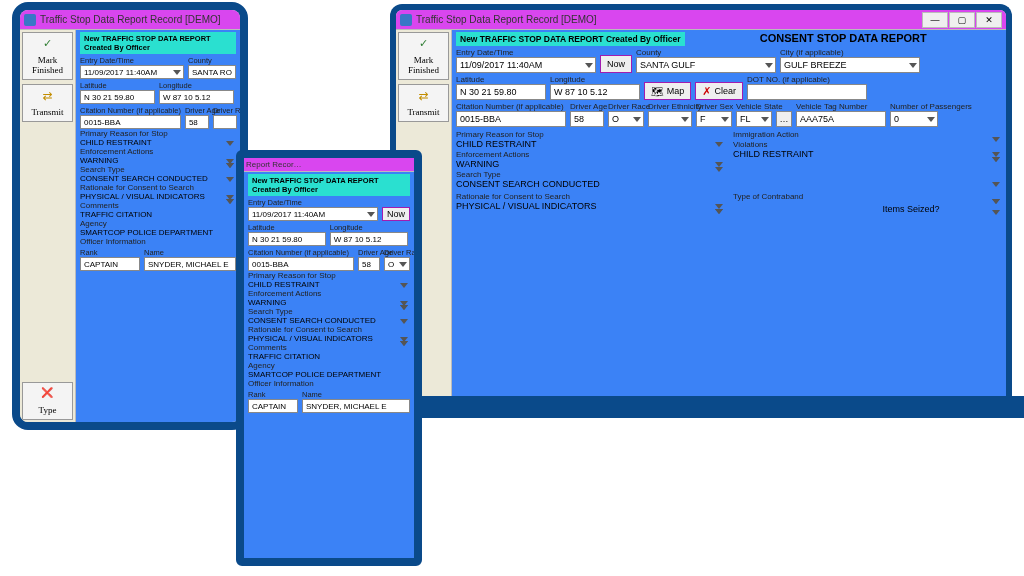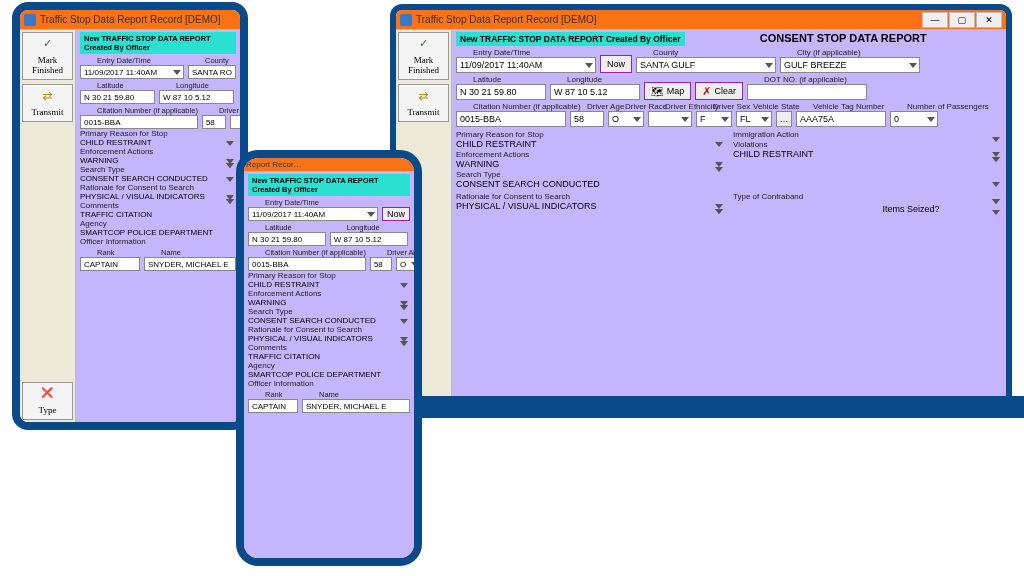--- a/index.html
+++ b/index.html
@@ -1,46 +1,46 @@
 <!DOCTYPE html>
 <html><head>
 <meta charset="utf-8">
 <style>
 * { box-sizing: border-box; margin: 0; padding: 0; }
 body { font-family: Arial, Helvetica, sans-serif; font-size: 9px; background: #fff; width: 1024px; height: 576px; position: relative; overflow: hidden; }
 
 
 .device { position: absolute; background: #0a4a8a; border-radius: 12px; overflow: hidden; }
 .device.tablet { left: 12px; top: 2px; width: 236px; height: 428px; border: 8px solid #0a4a8a; border-radius: 16px; }
-.device.phone  { left: 236px; top: 150px; width: 186px; height: 416px; border: 8px solid #0a4a8a; border-radius: 22px; }
+.device.phone  { left: 236px; top: 150px; width: 186px; height: 416px; border: 8px solid #0a4a8a; border-radius: 6px; }
 .device.laptop { left: 390px; top: 4px; width: 622px; height: 398px; border-radius: 12px 12px 0 0; border: 6px solid #0a4a8a; border-bottom: none; }
 .laptop-base { position: absolute; left: 366px; top: 396px; width: 668px; height: 22px; background: #0a4a8a; border-radius: 0 0 10px 10px; }
 .device .screen { width: 100%; height: 100%; background: #ece9d8; overflow: hidden; position: relative; }
 
 
-.titlebar { height: 20px; background: #f97316; border-bottom: 1px solid #bbb; display: flex; align-items: center; padding: 0 4px; font-size: 10px; color: #333; }
+.titlebar { height: 20px; background: #d946ef; border-bottom: 1px solid #bbb; display: flex; align-items: center; padding: 0 4px; font-size: 10px; color: #333; }
 .titlebar .app-icon { width: 12px; height: 12px; background: #3a77c7; margin-right: 4px; border-radius: 2px; }
 .win-controls { margin-left: auto; display: flex; gap: 1px; }
 .win-controls button { width: 26px; height: 16px; border: 1px solid #bbb; background: #efefef; font-size: 9px; line-height: 12px; }
 
 
 .appbody { display: flex; height: calc(100% - 20px); }
 .vtoolbar { width: 56px; background: #ece9d8; border-right: 1px solid #bbb; display: flex; flex-direction: column; font-family: Liberation Serif, serif; }
 .vtoolbar .tbtn { border: 1px solid #999; background: #f4f4f4; margin: 2px; padding: 4px 2px; text-align: center; font-size: 9px; display: flex; flex-direction: column; align-items: center; gap: 2px; cursor: pointer; }
 .vtoolbar .tbtn .ico { width: 20px; height: 16px; }
 .vtoolbar .spacer { flex: 1; }
 
 
-.formpane { flex: 1; background: #c4b5fd; overflow: hidden; padding: 2px 4px 12px 4px; position: relative; }
+.formpane { flex: 1; background: #3b82f6; overflow: hidden; padding: 2px 4px 12px 4px; position: relative; }
 .banner { background: #2ae0d0; color: #000; font-weight: bold; font-size: 8.5px; padding: 2px 4px; display: inline-block; }
 .pagetitle { font-weight: bold; font-size: 11px; text-align: center; margin-bottom: 2px; }
 
 .row { display: flex; gap: 4px; margin-top: 2px; align-items: flex-end; flex-wrap: nowrap; }
 .field { display: flex; flex-direction: column; }
-.field label { font-size: 8px; color: #222; white-space: nowrap; margin-left: 17px; }
+.field label { font-size: 8px; color: #222; white-space: nowrap; }
 .field .val { border: 1px solid #888; background: #fff; height: 16px; padding: 1px 3px; font-size: 9px; display: flex; align-items: center; white-space: nowrap; overflow: hidden; }
 .combo { position: relative; }
 .combo::after { content: ""; position: absolute; right: 2px; top: 50%; margin-top: -2px; width: 0; height: 0; border-left: 4px solid transparent; border-right: 4px solid transparent; border-top: 5px solid #555; }
 .btn { border: 1px solid #a21caf; background: #efefef; height: 18px; padding: 0 6px; font-size: 9px; display: inline-flex; align-items: center; gap: 3px; cursor: pointer; }
 .full { flex: 1; }
 .half { width: 48%; }
 
 .group-lbl { font-size: 8px; color: #222; margin-top: 3px; }
 
 

